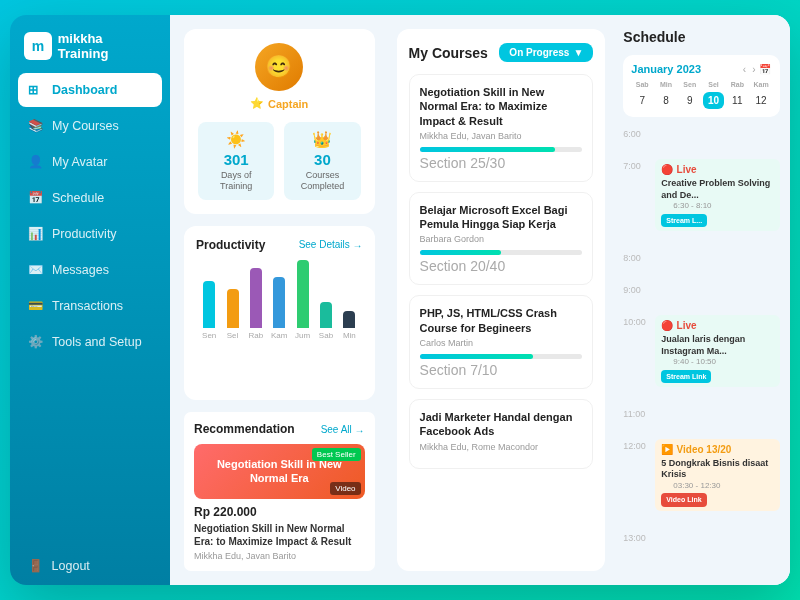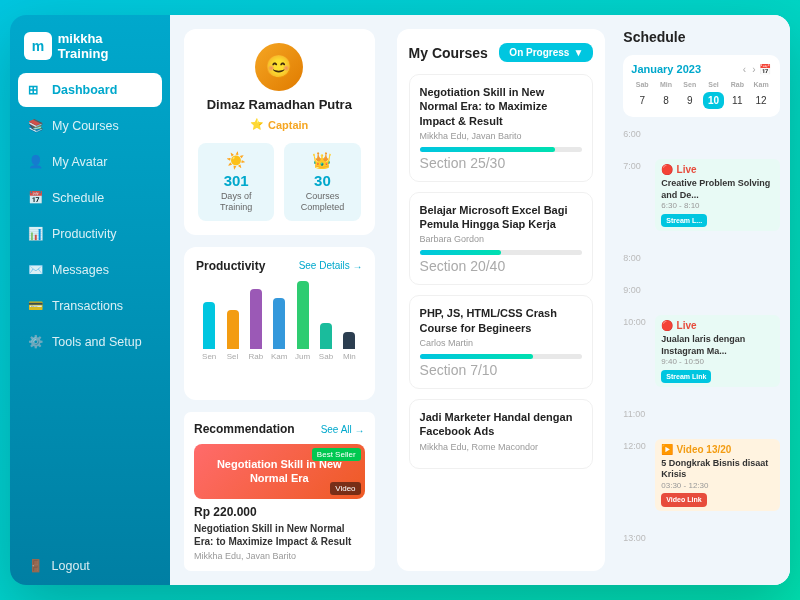--- a/index.html
+++ b/index.html
@@ -239,21 +239,21 @@
     }
     .event-live { background: #e8faf5; }
     .event-video { background: #fff3e0; }
     .event-badge {
       display: inline-flex; align-items: center; gap: 2px;
       font-size: 10px; font-weight: 700; margin-bottom: 2px;
     }
     .badge-live { color: #e74c3c; }
     .badge-video { color: #f39c12; }
     .event-title { font-size: 9px; color: #333; font-weight: 600; }
-    .event-time { font-size: 8px; color: #999; }
+    .event-time { font-size: 8px; color: #999; margin-left: 12px; }
     .event-link-btn {
       background: #00c6e0; color: white; font-size: 7px; font-weight: 700;
       padding: 2px 5px; border-radius: 4px; display: inline-block; margin-top: 2px;
     }
     .event-link-btn.video { background: #e74c3c; }
   </style>
 </head>
 <body>
 
 <div class="app-container">
@@ -314,21 +314,20 @@
       <span>Logout</span>
     </div>
   </div>
 
   <div class="main-content">
 
     <div class="left-panel">
 
       <div class="profile-card">
         <div class="profile-avatar">😊</div>
-        <div class="profile-name">Dimaz Ramadhan Putra</div>
         <div class="profile-badge">
           <span>⭐</span>
           <span>Captain</span>
         </div>
         <div class="profile-stats">
           <div class="stat-box">
             <span class="stat-icon">☀️</span>
             <span class="stat-value">301</span>
             <span class="stat-label">Days of Training</span>
           </div>

